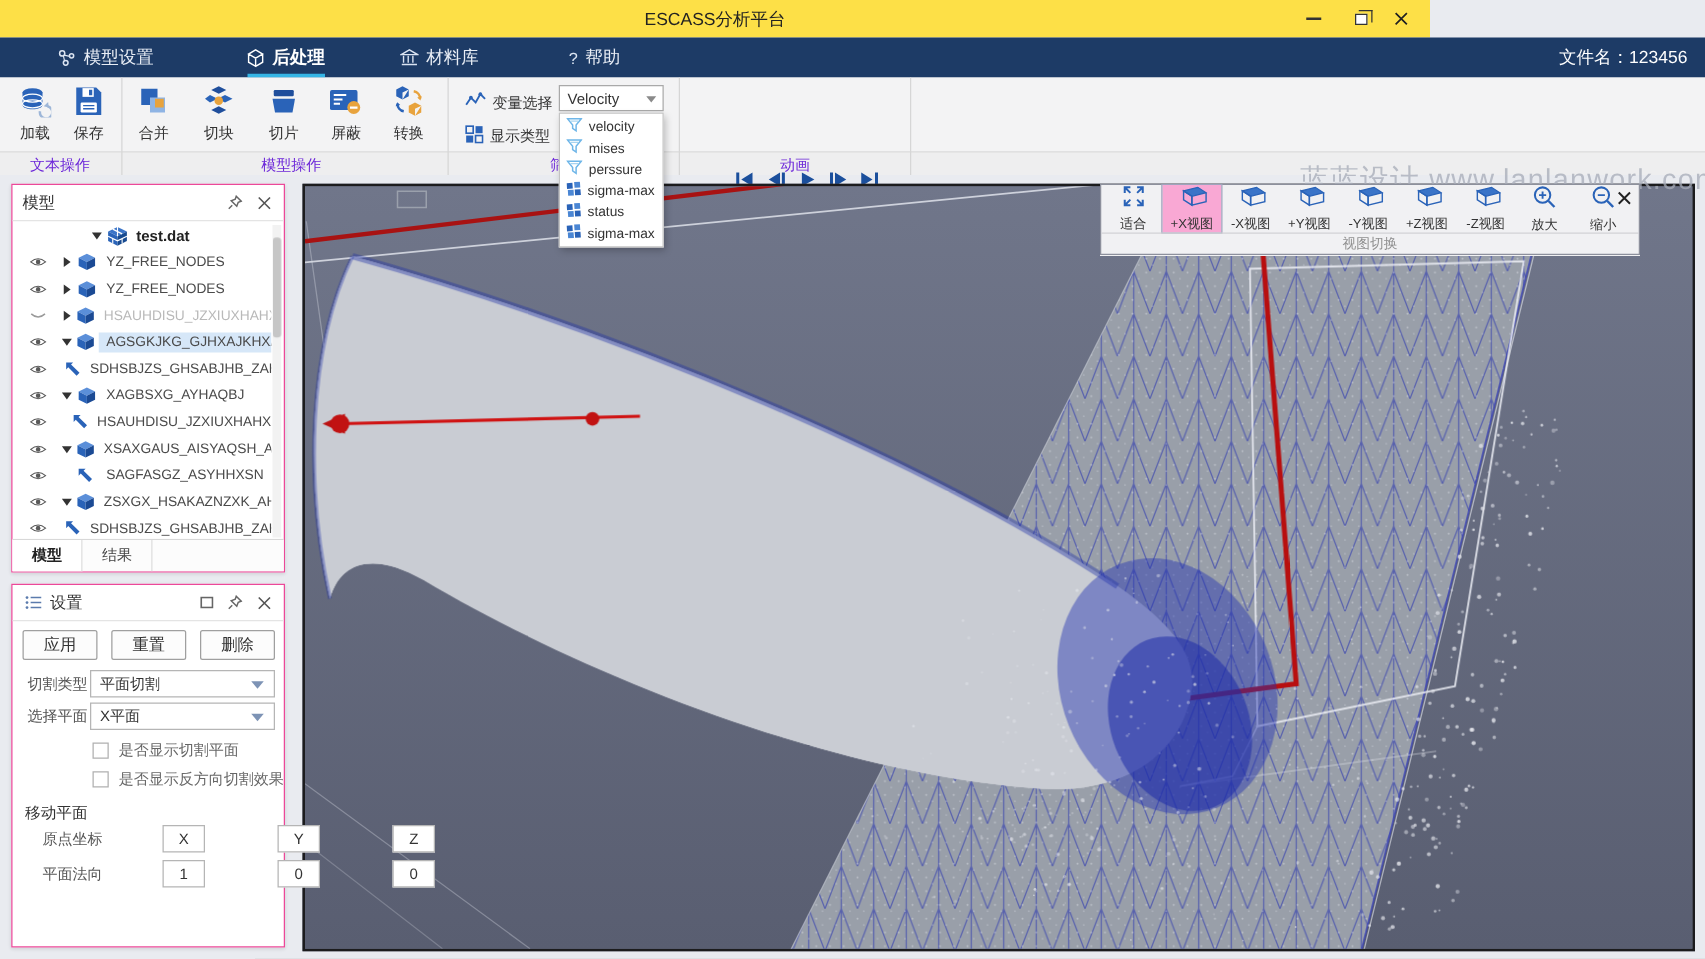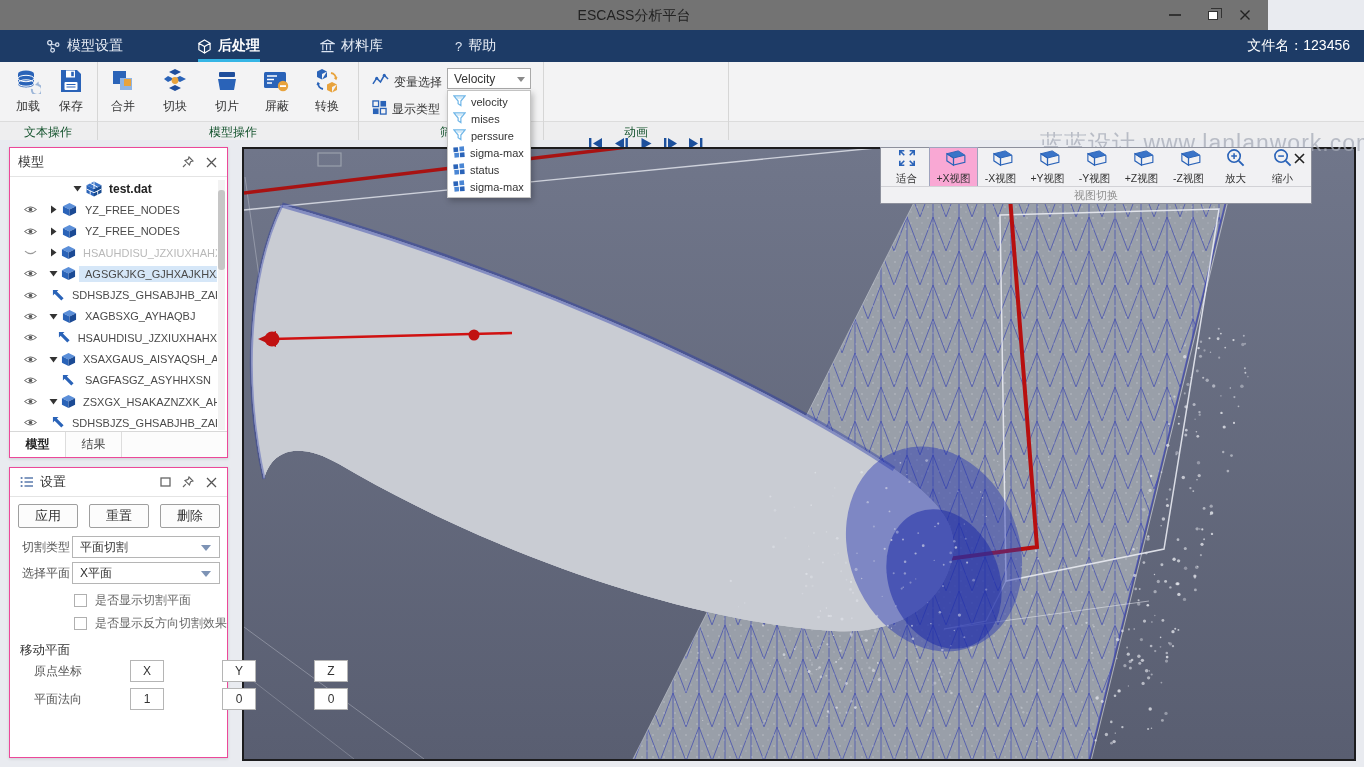--- a/index.html
+++ b/index.html
@@ -1,41 +1,41 @@
 <!DOCTYPE html>
 <html><head>
 <meta charset="utf-8">
 <style>
   html,body{margin:0;padding:0;background:#d8dadf;}
   *{box-sizing:border-box;}
   .app{position:relative;width:1364px;height:767px;background:#e9ebf0;overflow:hidden;
        font-family:"Liberation Sans","DejaVu Sans",sans-serif;color:#333;}
 
   
-  .titlebar{position:absolute;left:0;top:0;width:1268px;height:30px;background:#737373;}
+  .titlebar{position:absolute;left:0;top:0;width:1144px;height:30px;background:#fde047;}
   .title-text{position:absolute;left:0;right:0;top:7px;text-align:center;font-size:14px;color:#222;}
   .win-btn{position:absolute;top:6px;width:30px;height:18px;display:flex;align-items:center;justify-content:center;cursor:default;}
   .win-min{right:78px;} .win-max{right:40px;} .win-close{right:8px;}
   .minbar{width:12px;height:2px;background:#333;}
   .restore{position:relative;width:10px;height:9px;border:1.2px solid #333;background:#fff;}
   .restore::before{content:'';position:absolute;top:-4px;left:2px;width:10px;height:9px;border:1.2px solid #333;border-bottom:none;border-left:none;}
 
   
   .navbar{position:absolute;left:0;top:30px;width:1364px;height:32px;background:#1d3b66;display:flex;align-items:center;}
   .nav-item{position:relative;height:32px;display:flex;align-items:center;gap:6px;color:#e8edf5;font-size:14px;padding:0 6px;cursor:pointer;}
   .nav-item .nicon{display:flex;align-items:center;}
   .nav-item.active{font-weight:bold;color:#fff;}
   .nav-item.active::after{content:'';position:absolute;left:50%;transform:translateX(-50%);bottom:0;width:62px;height:3px;background:#35b5e5;}
   .nav-file{position:absolute;right:14px;top:0;height:32px;display:flex;align-items:center;color:#fff;font-size:14px;}
 
   
   .toolbar{position:absolute;left:0;top:62px;width:1364px;height:78px;background:#f3f3f4;border-bottom:1px solid #cfcfcf;}
   .tb-sep{position:absolute;top:0;width:1px;height:78px;background:#d6d6d6;}
   .cap-strip{position:absolute;left:0;top:59px;width:1364px;height:19px;background:#eeeeef;border-top:1px solid #dcdcdc;}
-  .tb-cap{position:absolute;top:62px;font-size:12px;color:#14532d;transform:translateX(-50%);}
+  .tb-cap{position:absolute;top:62px;font-size:12px;color:#6d28d9;transform:translateX(-50%);}
   .tb-btn{position:absolute;top:4px;width:46px;height:54px;display:flex;flex-direction:column;align-items:center;justify-content:flex-start;cursor:pointer;}
   .tb-btn .tb-icon{height:30px;display:flex;align-items:center;}
   .tb-btn .tb-label{font-size:12px;color:#333;margin-top:2px;}
   .mini-row{position:absolute;display:flex;align-items:center;gap:5px;font-size:12px;color:#333;cursor:pointer;}
 
   
   .var-select{position:absolute;left:447px;top:68px;width:84px;height:21px;background:#fff;border:1px solid #a9a9a9;
       display:flex;align-items:center;font-size:12px;color:#333;padding-left:6px;cursor:pointer;z-index:30;}
   .var-caret{position:absolute;right:5px;top:8px;width:0;height:0;border-left:4px solid transparent;border-right:4px solid transparent;border-top:5px solid #8a8a8a;}
   .var-list{position:absolute;left:447px;top:90px;width:84px;background:#fff;border:1px solid #c3c3c3;

